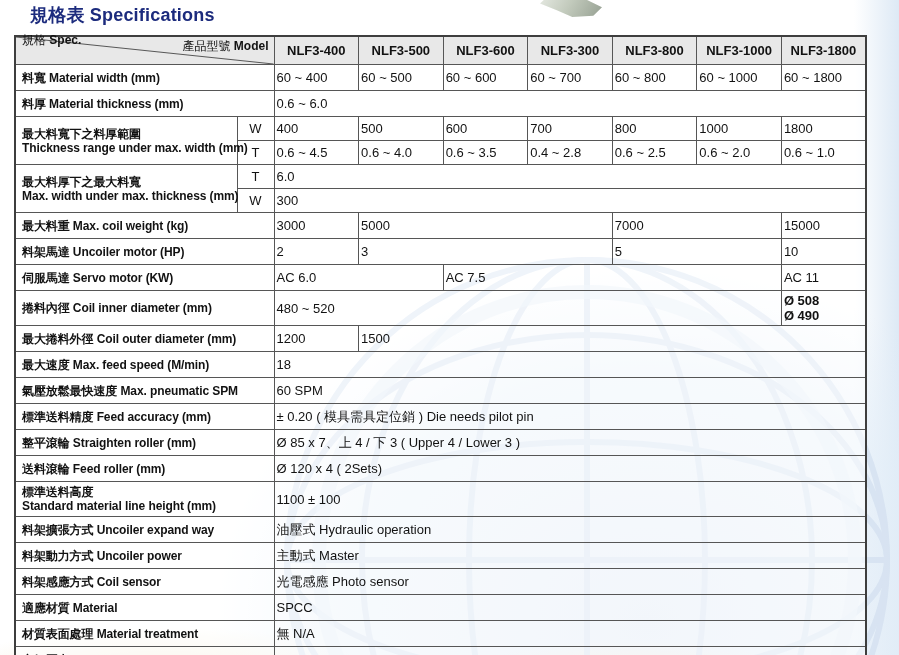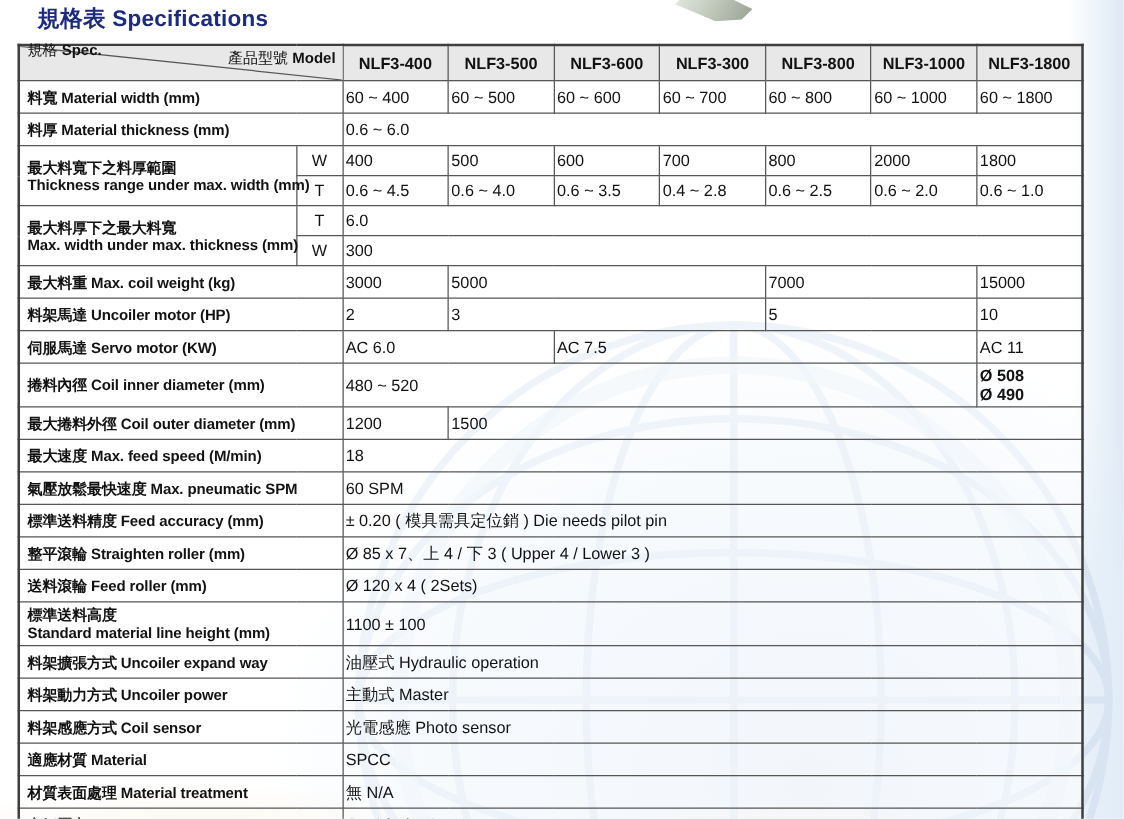--- a/index.html
+++ b/index.html
@@ -128,21 +128,21 @@
         <th class="label" rowspan="2">
           <div>最大料寬下之料厚範圍</div>
           <div>Thickness range under max. width (mm)</div>
         </th>
         <th class="subkey">W</th>
         <td class="val">400</td>
         <td class="val">500</td>
         <td class="val">600</td>
         <td class="val">700</td>
         <td class="val">800</td>
-        <td class="val">2000</td>
+        <td class="val">1000</td>
         <td class="val">1800</td>
       </tr>
       <tr>
         <th class="subkey">T</th>
         <td class="val">0.6 ~ 4.5</td>
         <td class="val">0.6 ~ 4.0</td>
         <td class="val">0.6 ~ 3.5</td>
         <td class="val">0.4 ~ 2.8</td>
         <td class="val">0.6 ~ 2.5</td>
         <td class="val">0.6 ~ 2.0</td>

